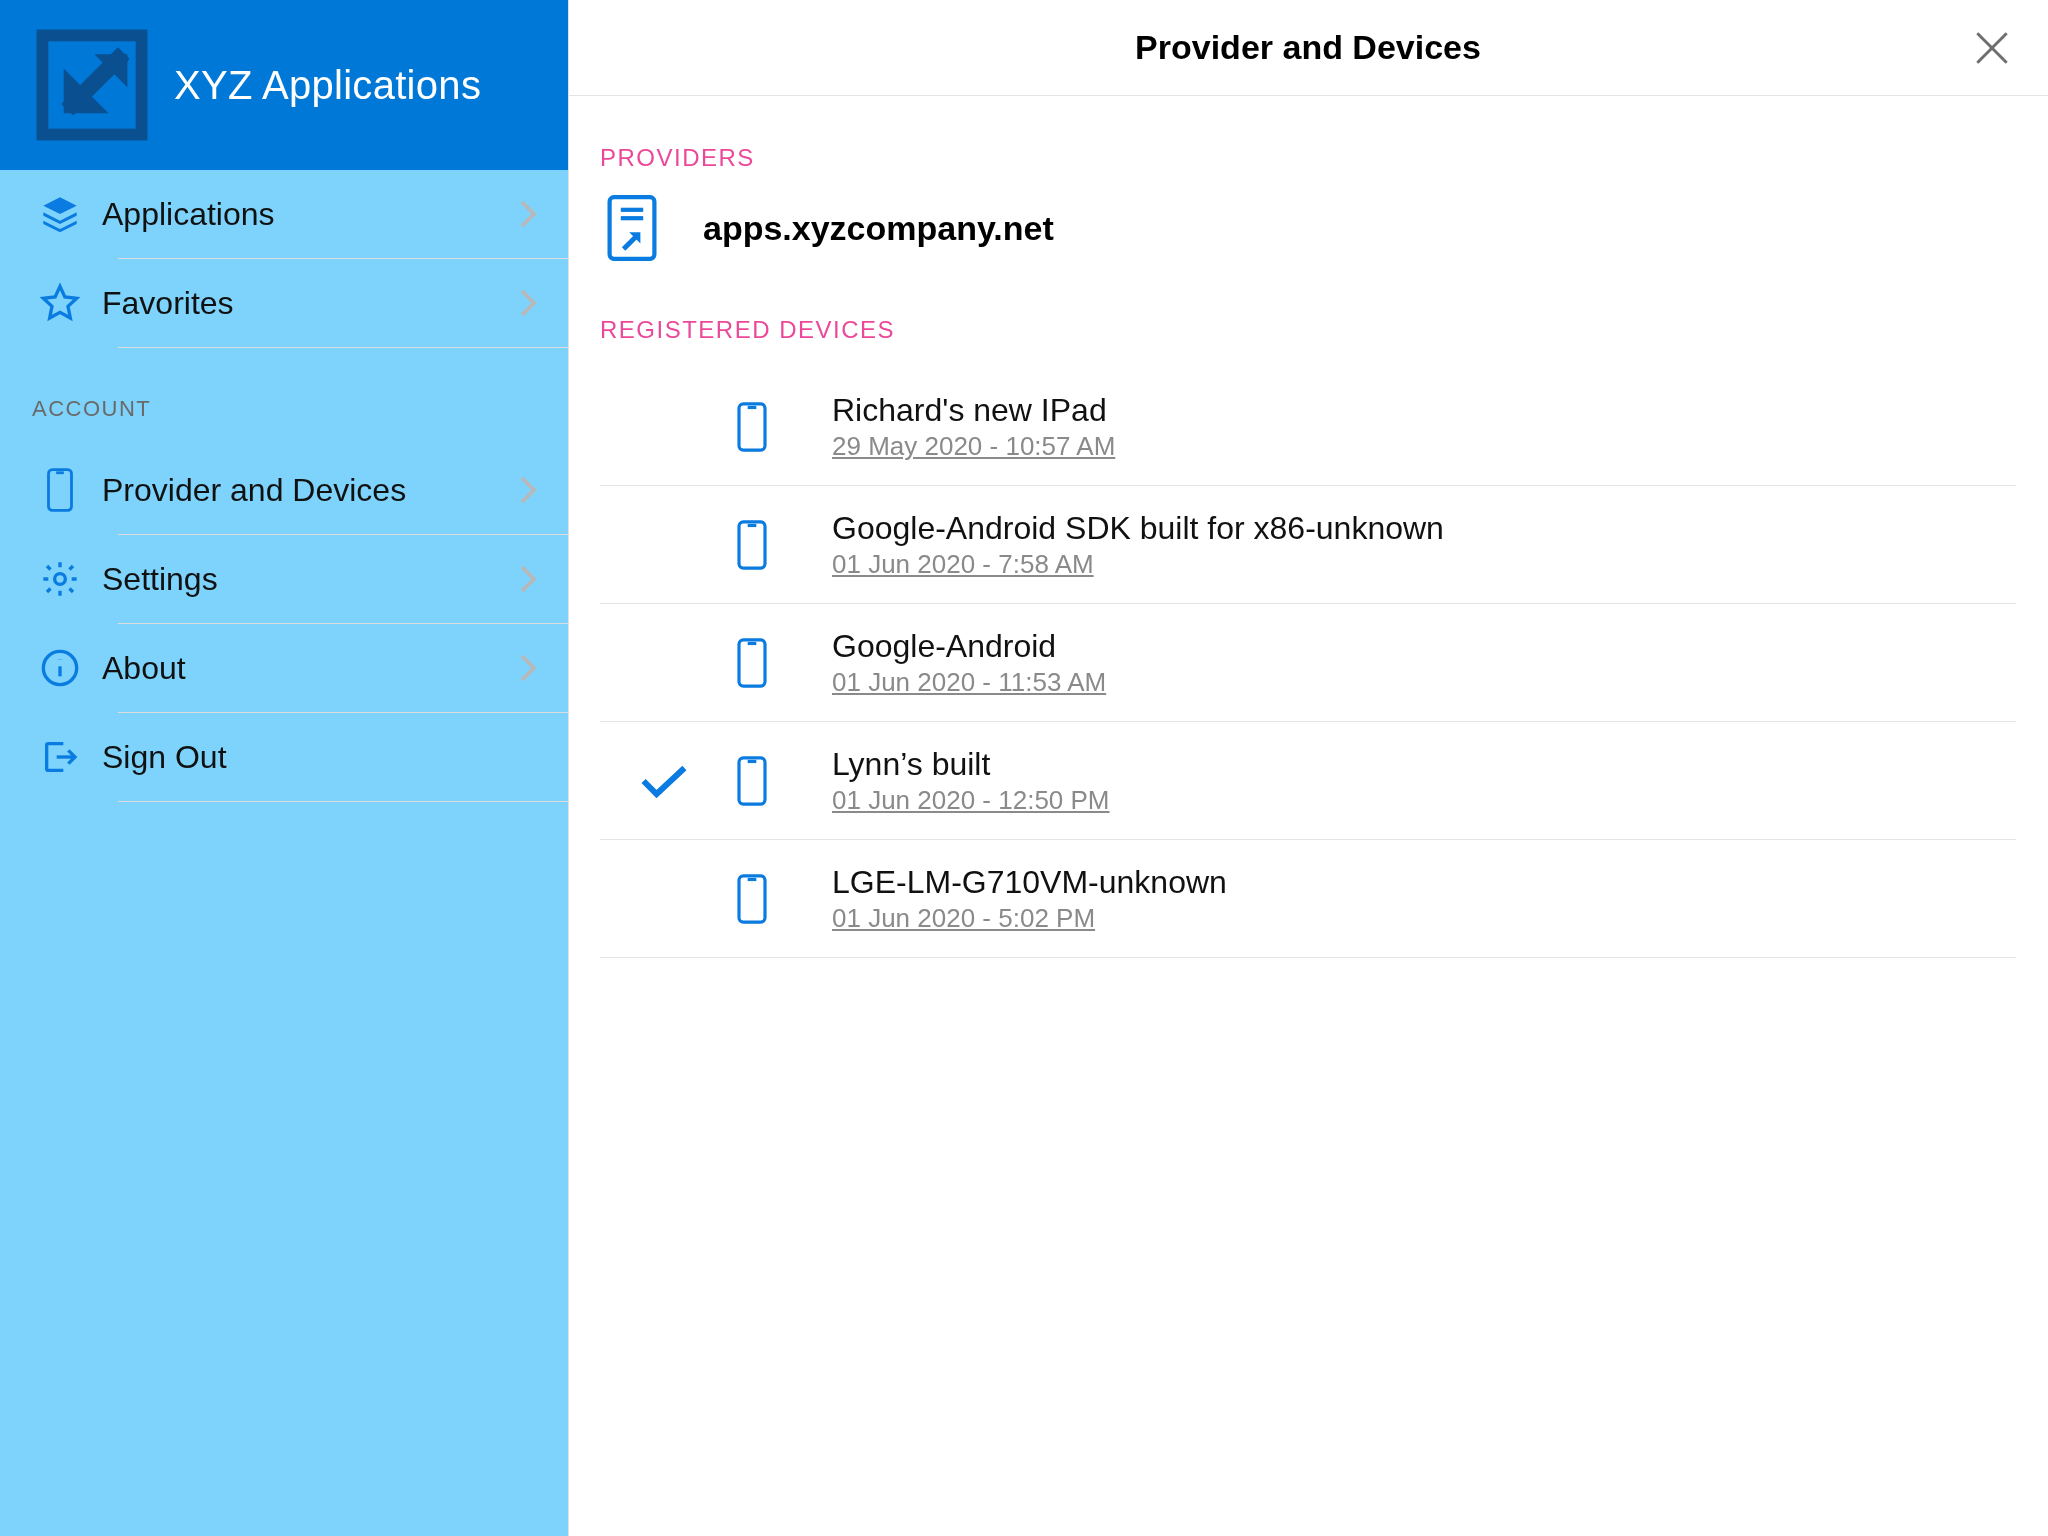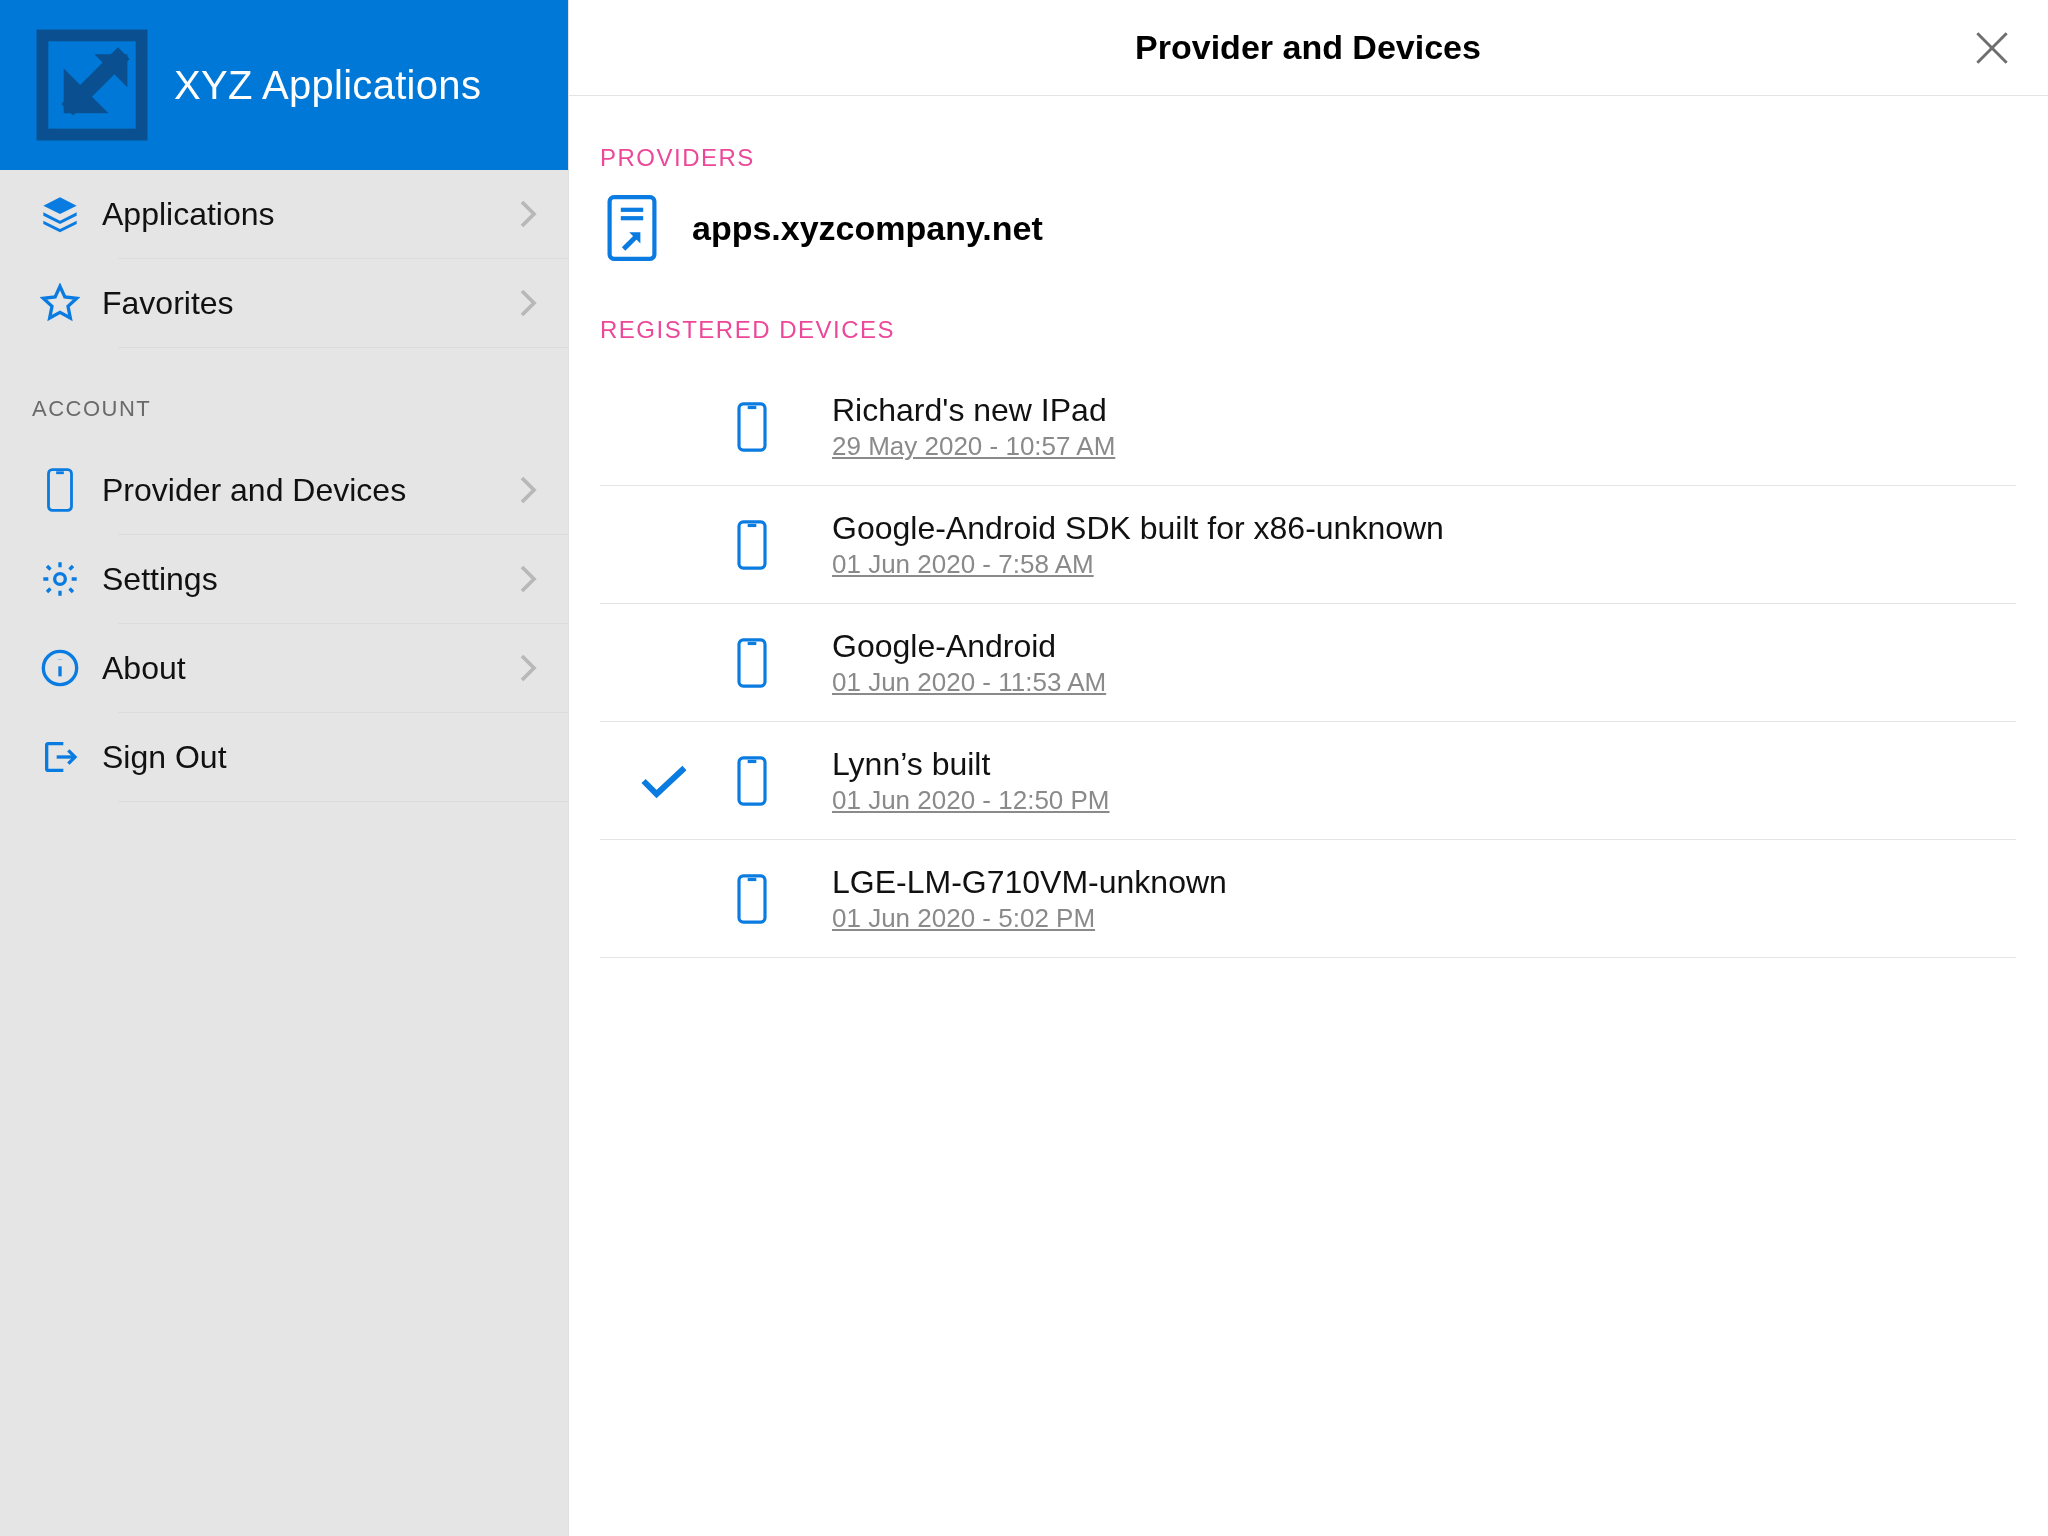--- a/index.html
+++ b/index.html
@@ -1,37 +1,37 @@
 <!DOCTYPE html>
 <html><head>
 <meta charset="utf-8">
 <style>
   * { box-sizing: border-box; margin: 0; padding: 0; }
   html, body { width: 2048px; height: 1536px; font-family: -apple-system, "Helvetica Neue", Arial, sans-serif; background: #fff; color: #000; }
   .app { display: flex; width: 100%; height: 100%; }
   
-  .sidebar { width: 568px; height: 100%; background: #e5e5e5; box-shadow: 1px 0 0 rgba(0,0,0,0.12); display: flex; flex-direction: column; }
+  .sidebar { width: 568px; height: 100%; background: #7dd3fc; box-shadow: 1px 0 0 rgba(0,0,0,0.12); display: flex; flex-direction: column; }
   .brand { height: 170px; background: #0078d7; display: flex; align-items: center; padding-left: 28px; }
   .brand-logo { width: 128px; height: 128px; display: flex; align-items: center; justify-content: center; }
   .brand-title { color: #fff; font-size: 40px; font-weight: 400; letter-spacing: 0.3px; margin-left: 18px; }
   .nav-section { padding-top: 0; }
   .nav-row { display: flex; align-items: center; height: 88px; padding-left: 36px; padding-right: 22px; cursor: pointer; }
   .nav-icon { width: 48px; height: 48px; flex: 0 0 48px; display: flex; align-items: center; justify-content: center; }
   .nav-label { flex: 1 1 auto; font-size: 32px; color: #111; margin-left: 18px; }
   .chevron { flex: 0 0 28px; }
   .nav-divider { height: 1px; background: #dcdcdc; margin-left: 118px; }
   .section-header { font-size: 22px; letter-spacing: 1.5px; color: #6a6a6a; padding: 48px 0 24px 32px; }
   
   .main { flex: 1 1 auto; display: flex; flex-direction: column; }
   .main-header { height: 96px; display: flex; align-items: center; justify-content: center; position: relative; border-bottom: 1px solid #e4e4e4; }
   .main-title { font-size: 34px; font-weight: 700; }
   .close-btn { position: absolute; right: 28px; top: 50%; transform: translateY(-50%); width: 56px; height: 56px; display: flex; align-items: center; justify-content: center; cursor: pointer; }
   .content { padding: 48px 32px 0 32px; }
   .group-label { font-size: 24px; letter-spacing: 1.5px; color: #ec4899; margin-bottom: 24px; }
-  .provider-row { display: flex; align-items: center; margin-bottom: 56px; }
+  .provider-row { display: flex; align-items: center; margin-bottom: 56px; gap: 11px; }
   .provider-icon { width: 64px; height: 64px; display: flex; align-items: center; justify-content: center; }
   .provider-name { font-size: 34px; font-weight: 700; margin-left: 28px; }
   .device-list { }
   .device-row { display: flex; align-items: center; height: 118px; border-bottom: 1px solid #e4e4e4; }
   .device-row:first-child { border-top: none; }
   .device-check { width: 128px; display: flex; align-items: center; justify-content: center; }
   .device-icon { width: 48px; display: flex; align-items: center; justify-content: center; }
   .device-text { margin-left: 56px; display: flex; flex-direction: column; justify-content: center; }
   .device-name { font-size: 32px; color: #111; line-height: 1.2; }
   .device-time { font-size: 26px; color: #8a8a8a; margin-top: 2px; text-decoration: underline; }

